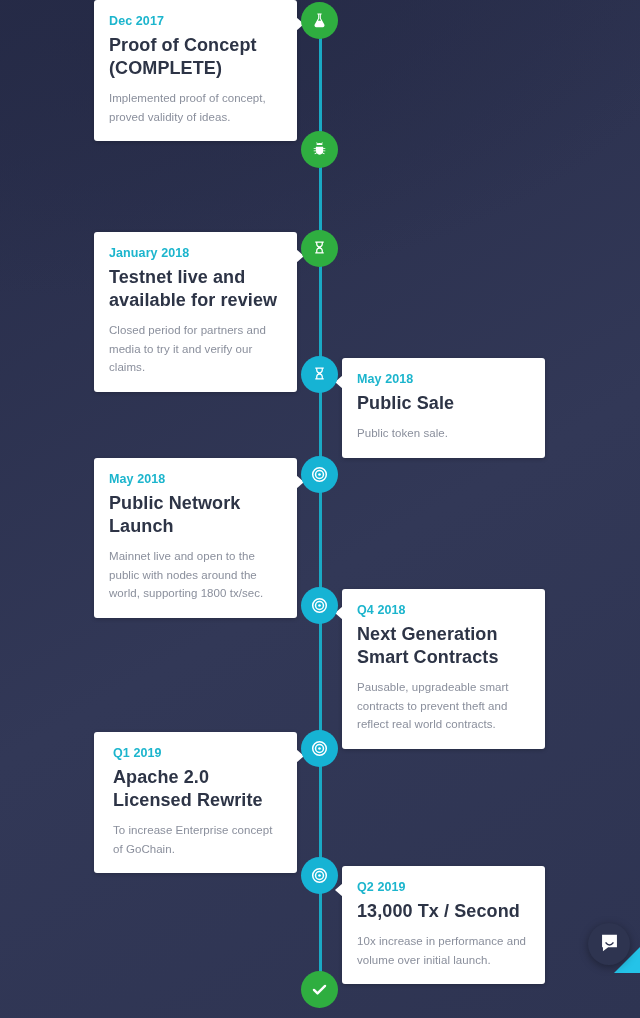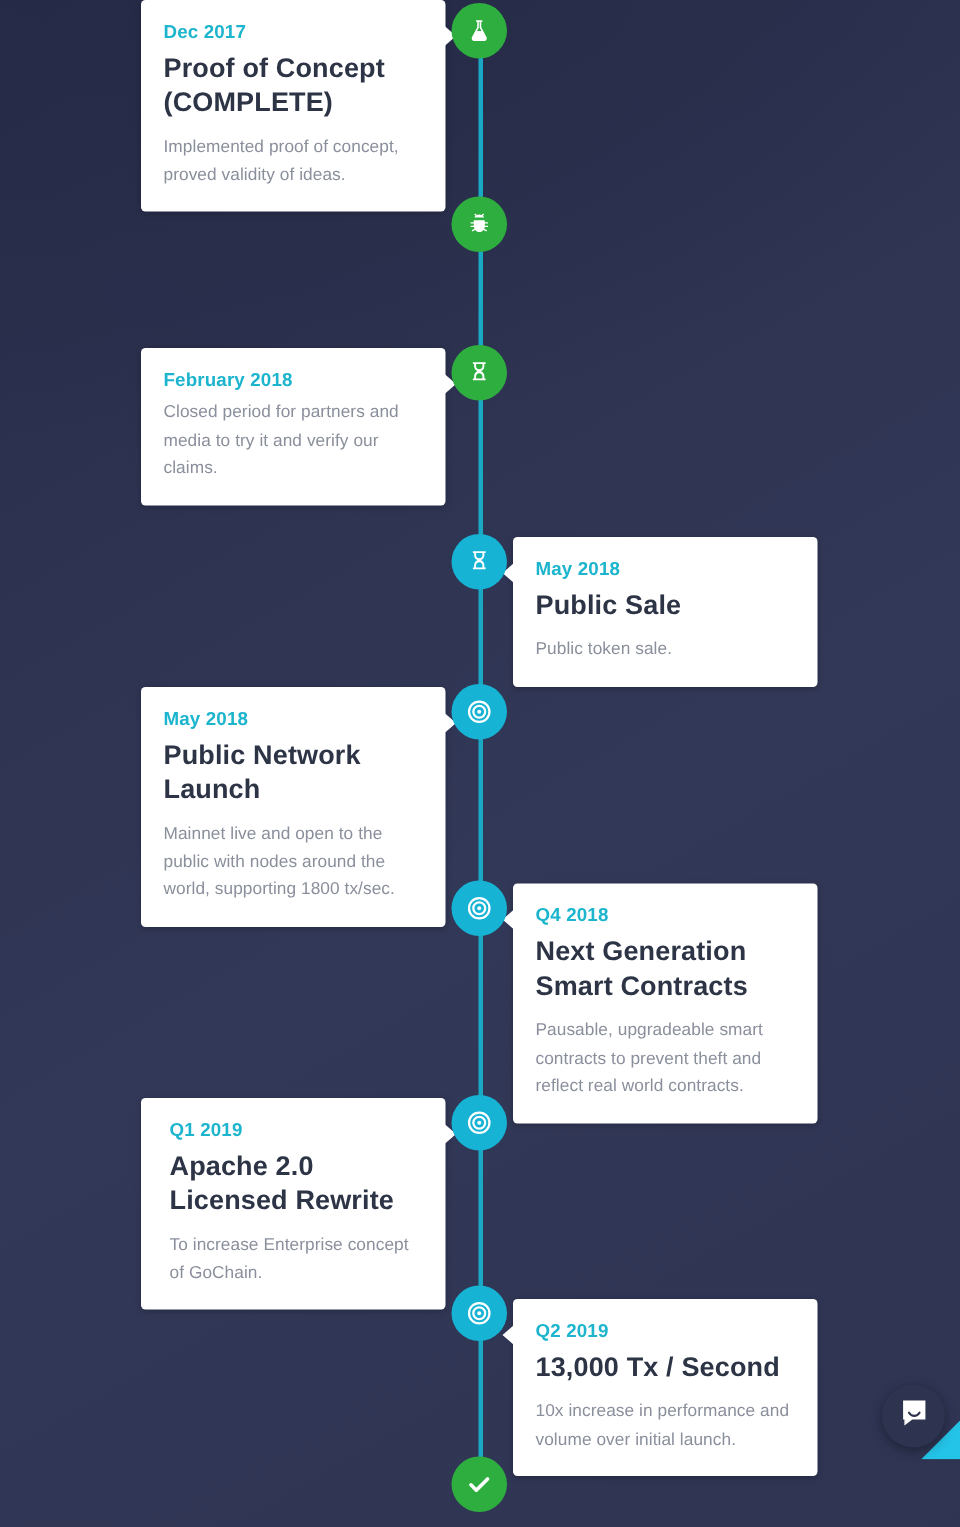--- a/index.html
+++ b/index.html
@@ -145,21 +145,22 @@
   <div class="marker green" style="top:131px;">
     <span>
       <svg width="17" height="17" viewBox="0 0 24 24" fill="#fff">
         <path d="M8.6 4.1l-1.3-1.3.9-.9L9.7 3.4c.7-.3 1.5-.5 2.3-.5s1.6.2 2.3.5l1.5-1.5.9.9-1.3 1.3c.5.4.9 1 1.1 1.6H7.5c.2-.6.6-1.2 1.1-1.6zM6.9 8.2h10.2c.1.4.1.8.1 1.2v.7h3v1.3h-3v1.9h3v1.3h-3.1c-.1.6-.2 1.1-.4 1.6l2.6 1.5-.6 1.1-2.7-1.5c-.9 1.2-2.3 2-3.9 2s-3-.8-3.9-2l-2.7 1.5-.6-1.1 2.6-1.5c-.2-.5-.3-1-.4-1.6H3.8v-1.3h3v-1.9h-3V10.1h3v-.7c0-.4 0-.8.1-1.2z"></path>
       </svg>
     </span>
   </div>
 
   <div class="card left" style="top:232px;">
     <div class="ptr"></div>
-    <div class="date">February 2018</div>
+    <div class="date">January 2018</div>
+    <div class="title">Testnet live and available for review</div>
     <div class="desc">Closed period for partners and media to try it and verify our claims.</div>
   </div>
   <div class="marker green" style="top:230px;">
     <span>
       <svg width="17" height="17" viewBox="0 0 24 24" fill="#fff">
         <path d="M6 2h12v1.8h-1.2v2c0 2-1.2 3.8-3 4.6v.3c1.8.8 3 2.6 3 4.6v2H18V19H6v-1.7h1.2v-2c0-2 1.2-3.8 3-4.6v-.3c-1.8-.8-3-2.6-3-4.6v-2H6V2zm3 1.8v2c0 1.6 1.3 2.9 3 2.9s3-1.3 3-2.9v-2H9zm3 8.6c-1.7 0-3 1.3-3 2.9v2h6v-2c0-1.6-1.3-2.9-3-2.9z"></path>
       </svg>
     </span>
   </div>
 

